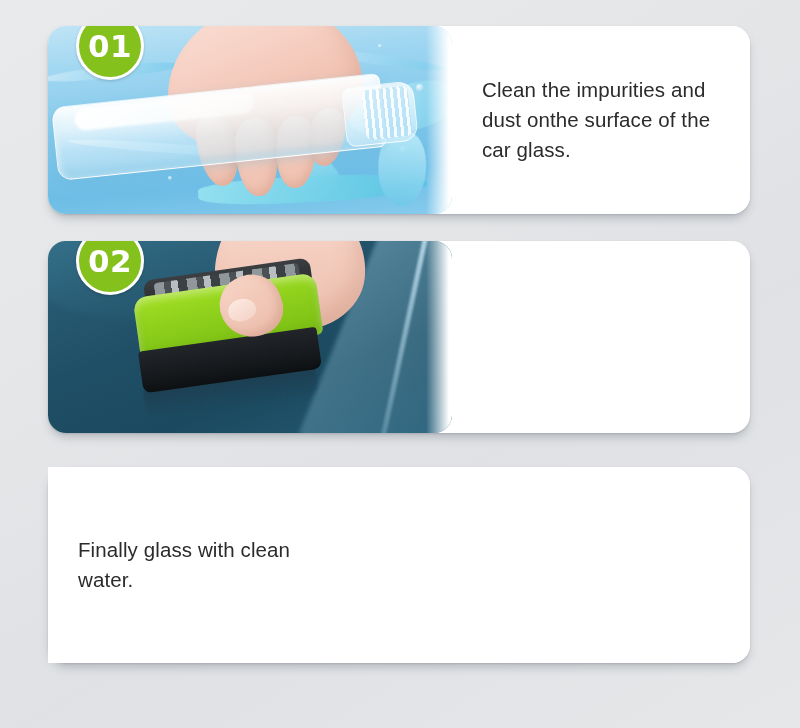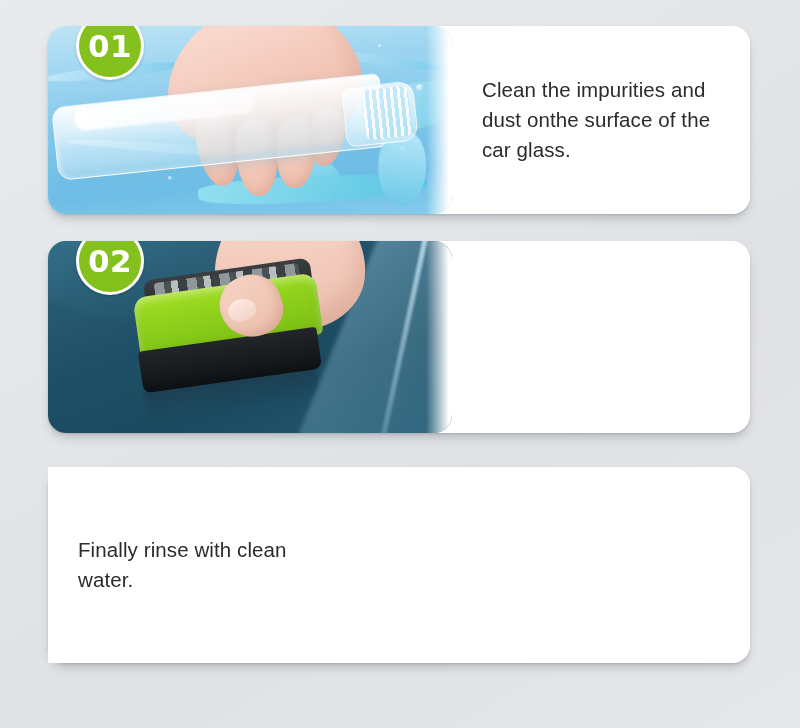--- a/index.html
+++ b/index.html
@@ -416,17 +416,17 @@
         <span class="badge-num">02</span>
       </div>
     </div>
 
   </div>
 
   <div class="step-card c3">
 
 
     <div class="text-panel">
-      <p class="step-text">Finally rinse with clean water.</p>
+      <p class="step-text">Finally glass with clean water.</p>
     </div>
   </div>
 
 </div>
 
 </body></html>

